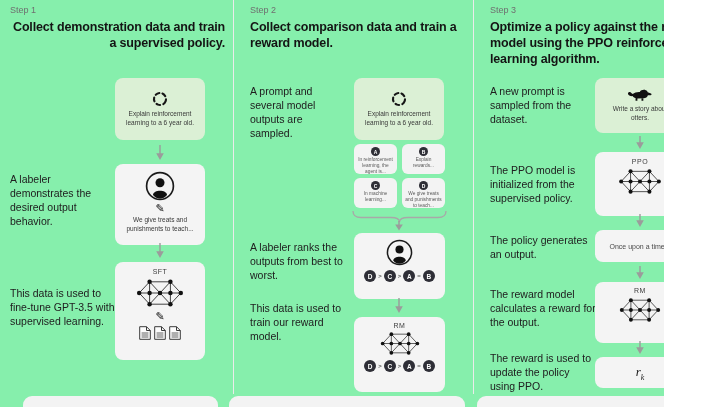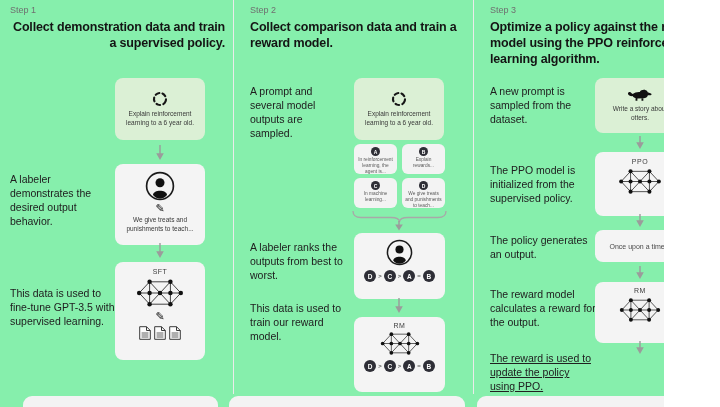--- a/index.html
+++ b/index.html
@@ -363,22 +363,25 @@
           <circle cx="43" cy="20" r="2.8"></circle>
       </g>
     </svg>
   </div>
 
   <svg class="abs" style="left:635px;top:341px;" width="10" height="14" viewBox="0 0 10 14">
     <line x1="5" y1="0" x2="5" y2="7" stroke="#9b9b9b" stroke-width="1.4"></line>
       <path d="M1.2 6.2 L5 13 L8.8 6.2 Z" fill="#9b9b9b"></path>
   </svg>
 
-  <div class="caption" style="left:490px;top:351px;width:105px;text-decoration:underline;">The reward is used to update the policy using PPO.</div>
-
+  <div class="caption" style="left:490px;top:351px;width:105px;">The reward is used to update the policy using PPO.</div>
+
+  <div class="gbox" style="left:595px;top:357px;width:90px;height:31px;justify-content:center;">
+    <span class="rk"><span>r</span><sub>k</sub></span>
+  </div>
 
   <svg class="abs" style="left:684px;top:168px;" width="24" height="212" viewBox="0 0 24 212">
     <path d="M0 204 H12 Q17 204 17 199 V13 Q17 8 12 8 H8" fill="none" stroke="#8f8f8f" stroke-width="1.4"></path>
     <path d="M9 4.2 L2.5 8 L9 11.8 Z" fill="#8f8f8f"></path>
   </svg>
 
   <div class="band" style="left:23px;width:195px;"></div>
   <div class="band" style="left:229px;width:236px;"></div>
   <div class="band" style="left:477px;width:233px;"></div>
 

